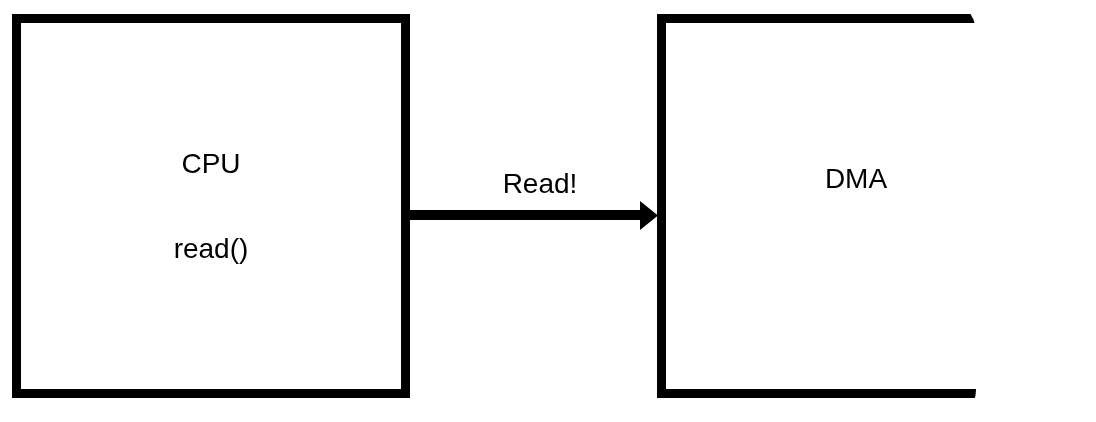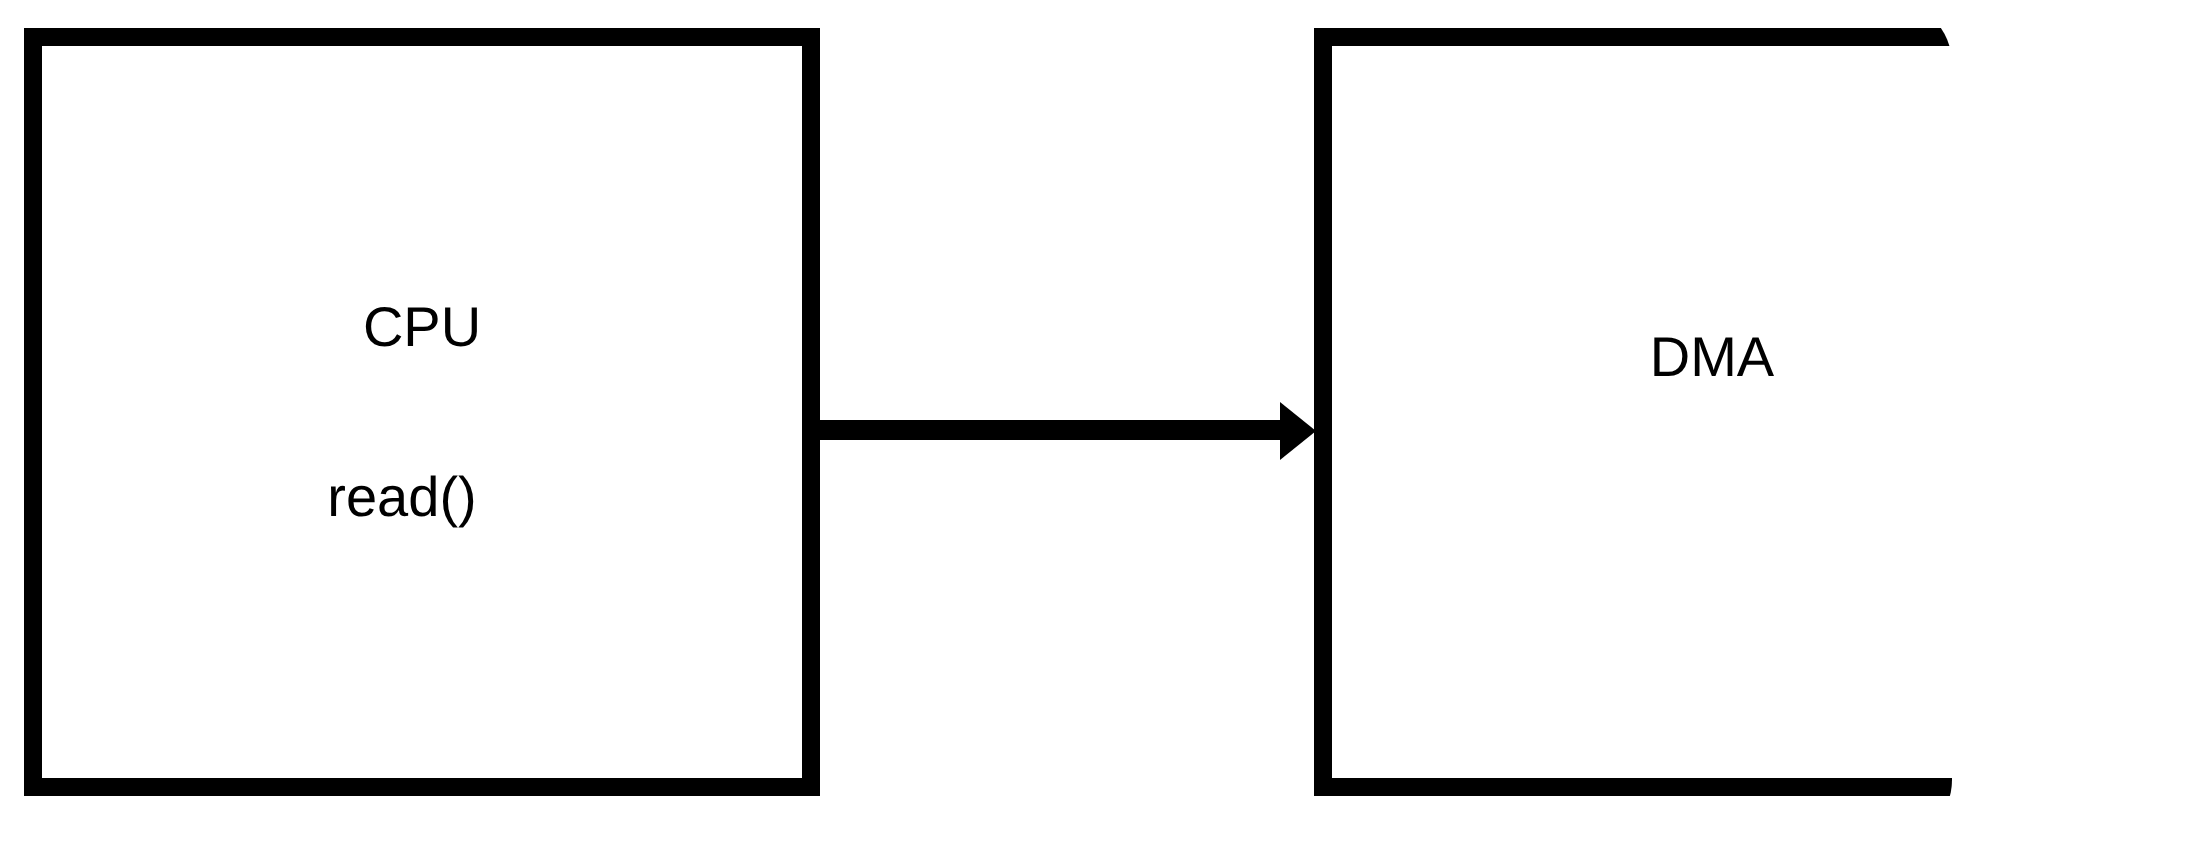--- a/index.html
+++ b/index.html
@@ -44,21 +44,21 @@
     line-height: 1;
     white-space: nowrap;
     text-align: center;
     transform: translate(-50%, -50%);
   }
   #cpu-primary-label {
     left: 211px;
     top: 164px;
   }
   #cpu-secondary-label {
-    left: 201px;
+    left: 211px;
     top: 249px;
   }
   #dma-primary-label {
     left: 856px;
     top: 179px;
   }
   #edge-layer {
     position: absolute;
     left: 0;
     top: 0;
@@ -91,14 +91,15 @@
 
   <div class="node-label" id="dma-primary-label">DMA</div>
 
   <svg id="edge-layer" width="1096" height="422" viewBox="0 0 1096 422">
     <g>
       <rect x="410" y="210" width="231" height="10" fill="#000000"></rect>
       <polygon points="640,201 658,215.5 640,230" fill="#000000"></polygon>
     </g>
   </svg>
 
+  <div id="edge-label">Read!</div>
 
 </div>
 
 </body></html>

